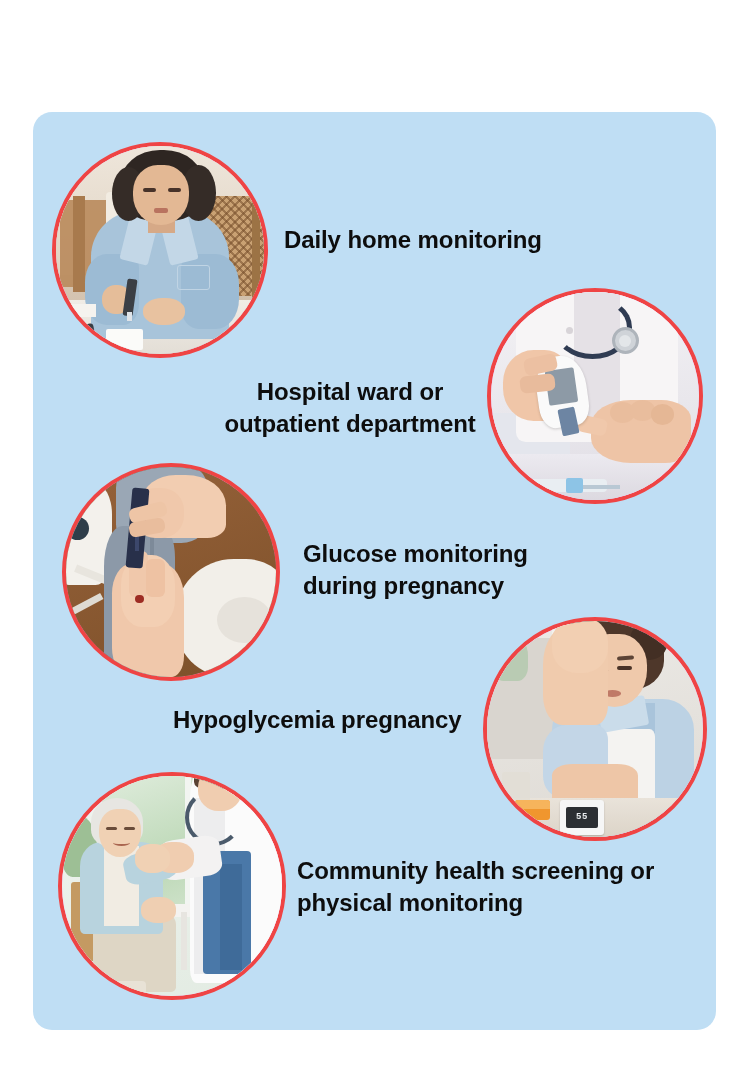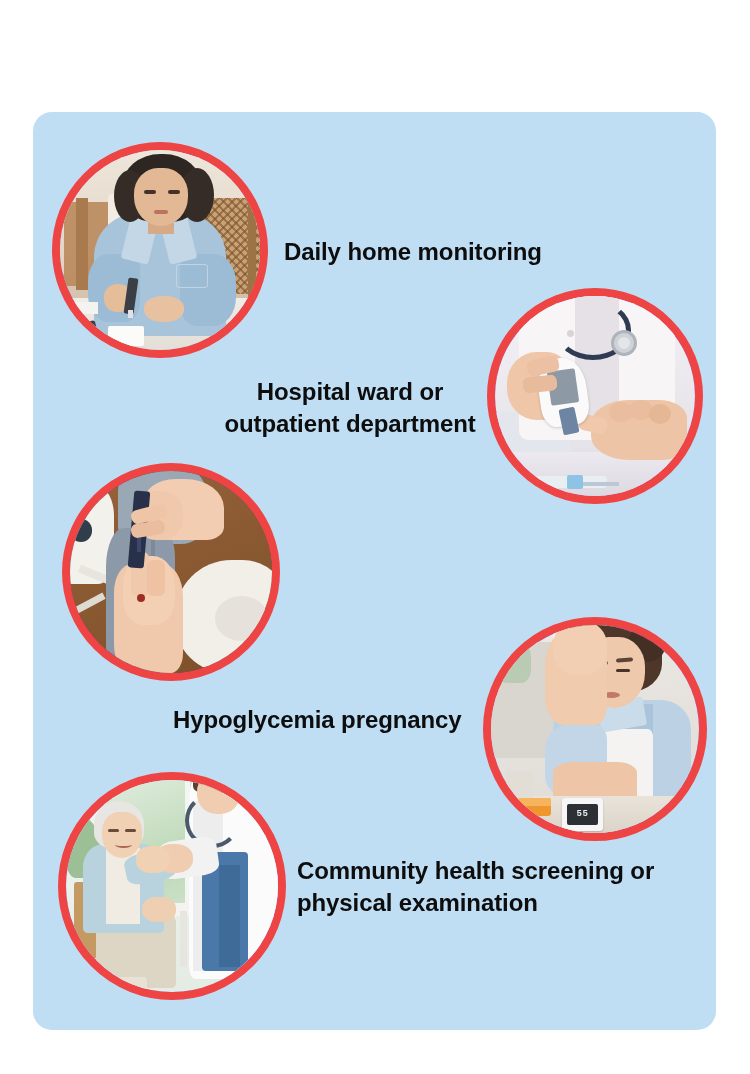--- a/index.html
+++ b/index.html
@@ -52,23 +52,23 @@
     width: 683px;
     height: 918px;
     background: #bfdef4;
     border-radius: 19px;
   }
 
   
   .photo {
     position: absolute;
     border-radius: 50%;
-    border: 8px solid #ef4444;
+    border: 4px solid #ef4444;
     overflow: hidden;
-    background: #6d28d9;
+    background: #f0abfc;
   }
   .photo .scene {
     position: absolute;
     inset: 0;
     overflow: hidden;
   }
   .photo .scene > * { position: absolute; }
 
   .p1 { left: 52px;  top: 142px; width: 216px; height: 216px; }
   .p2 { left: 487px; top: 288px; width: 216px; height: 216px; }
@@ -79,21 +79,21 @@
   
   .caption {
     position: absolute;
     color: #0d0d0d;
     font-size: 24px;
     font-weight: bold;
     line-height: 1.33;
     letter-spacing: -0.1px;
     white-space: pre-line;
   }
-  .c1 { left: 284px; top: 236px; }
+  .c1 { left: 284px; top: 224px; }
   .c2 { left: 210px; top: 376px; width: 280px; text-align: center; }
   .c3 { left: 303px; top: 538px; }
   .c4 { left: 173px; top: 704px; }
   .c5 { left: 297px; top: 855px; }
 
   
   .p1 .bg        { inset: 0; background: linear-gradient(170deg,#e8ddd2 0%,#d9c9b6 45%,#cbb9a4 100%); }
   .p1 .wall      { left:0; top:0; width:100%; height:62%; background:linear-gradient(180deg,#eee6db,#e0d3c2); }
   .p1 .chairL    { left:2%; top:26%; width:26%; height:42%; background:#b98a5b; border-radius:4px; opacity:.9; }
   .p1 .chairL2   { left:8%; top:24%; width:6%; height:46%; background:#a87a4d; }
@@ -407,17 +407,19 @@
       <div class="armW"></div>
       <div class="handD"></div>
         <div class="handW"></div>
         <div class="handW2"></div>
     </div>
   </div>
 
   <div class="caption c1">Daily home monitoring</div>
   <div class="caption c2">Hospital ward or
 outpatient department</div>
+  <div class="caption c3">Glucose monitoring
+during pregnancy</div>
   <div class="caption c4">Hypoglycemia pregnancy</div>
   <div class="caption c5">Community health screening or
-physical examination</div>
+physical monitoring</div>
 
 </div>
 
 </body></html>

